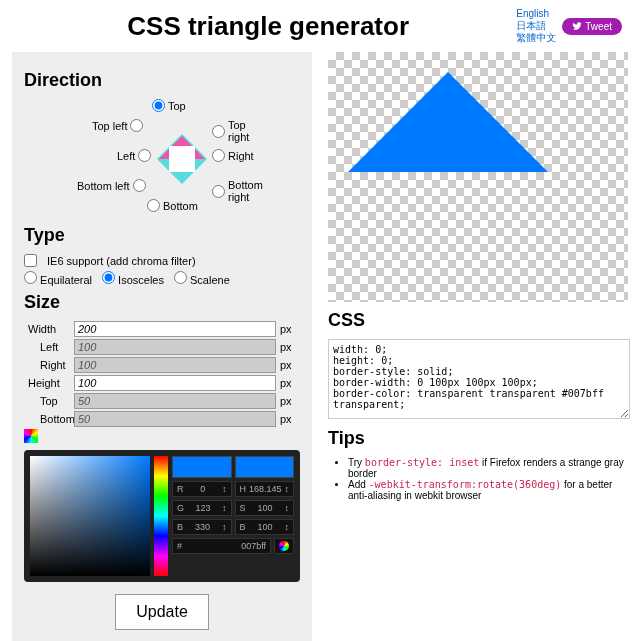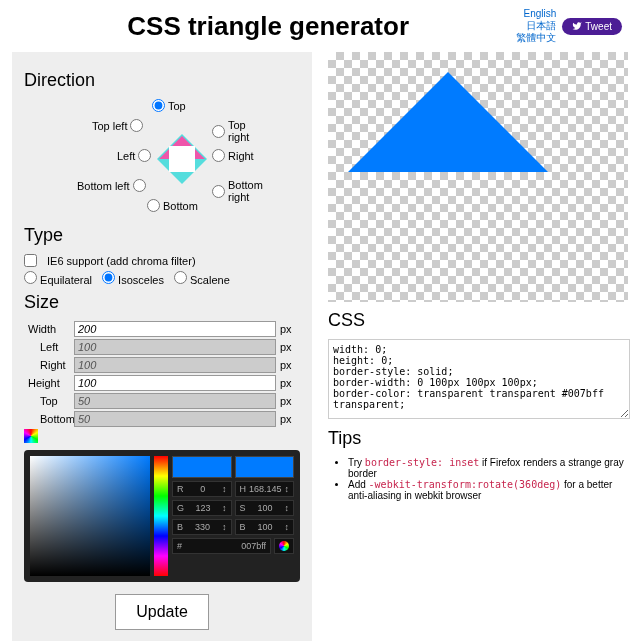--- a/index.html
+++ b/index.html
@@ -1,25 +1,25 @@
 <!DOCTYPE html>
 <html><head>
 <meta charset="utf-8">
 <style>
 * { box-sizing: border-box; margin: 0; padding: 0; }
 body { font-family: Arial, sans-serif; font-size: 12px; background: #fff; width: 642px; }
 .header { display: flex; align-items: center; padding: 8px 20px; }
 .title { font-size: 26px; font-weight: bold; flex: 1; text-align: center; }
-.langs { font-size: 10px; color: #0066cc; line-height: 1.2; text-align: right; }
+.langs { font-size: 10px; color: #0066cc; line-height: 1.2; }
 .langs div { cursor: pointer; }
-.tweet-btn { background: #4c1d95; color: #fff; border-radius: 12px; padding: 3px 10px; font-size: 10px; margin-left: 6px; cursor: pointer; display: inline-flex; align-items: center; gap: 3px; }
+.tweet-btn { background: #a21caf; color: #fff; border-radius: 12px; padding: 3px 10px; font-size: 10px; margin-left: 6px; cursor: pointer; display: inline-flex; align-items: center; gap: 3px; }
 .main { display: flex; gap: 16px; padding: 0 12px; }
 .left { width: 300px; background: #eee; padding: 12px; }
 .right { flex: 1; }
-h3 { font-size: 18px; font-weight: normal; margin: 6px 0 8px 0; }
+h3 { font-size: 18px; font-weight: bold; margin: 6px 0 8px 0; }
 .dir-grid { position: relative; width: 200px; height: 120px; margin: 0 auto; }
 .dir-item { position: absolute; display: flex; align-items: center; gap: 3px; font-size: 11px; }
 .dir-vis { position: absolute; left: 95px; top: 35px; width: 50px; height: 50px; }
 .type-row { display: flex; gap: 10px; margin: 4px 0; font-size: 11px; align-items: center; }
 .size-row { display: flex; align-items: center; margin: 2px 0; font-size: 11px; }
 .size-label { width: 50px; text-align: left; padding-left: 4px; }
 .size-label.sub { padding-left: 16px; }
 .size-row input { flex: 1; border: 1px solid #999; padding: 1px 3px; font-size: 11px; height: 16px; font-style: italic; }
 .size-row input[disabled] { background: #ccc; }
 .size-unit { width: 20px; margin-left: 4px; }

